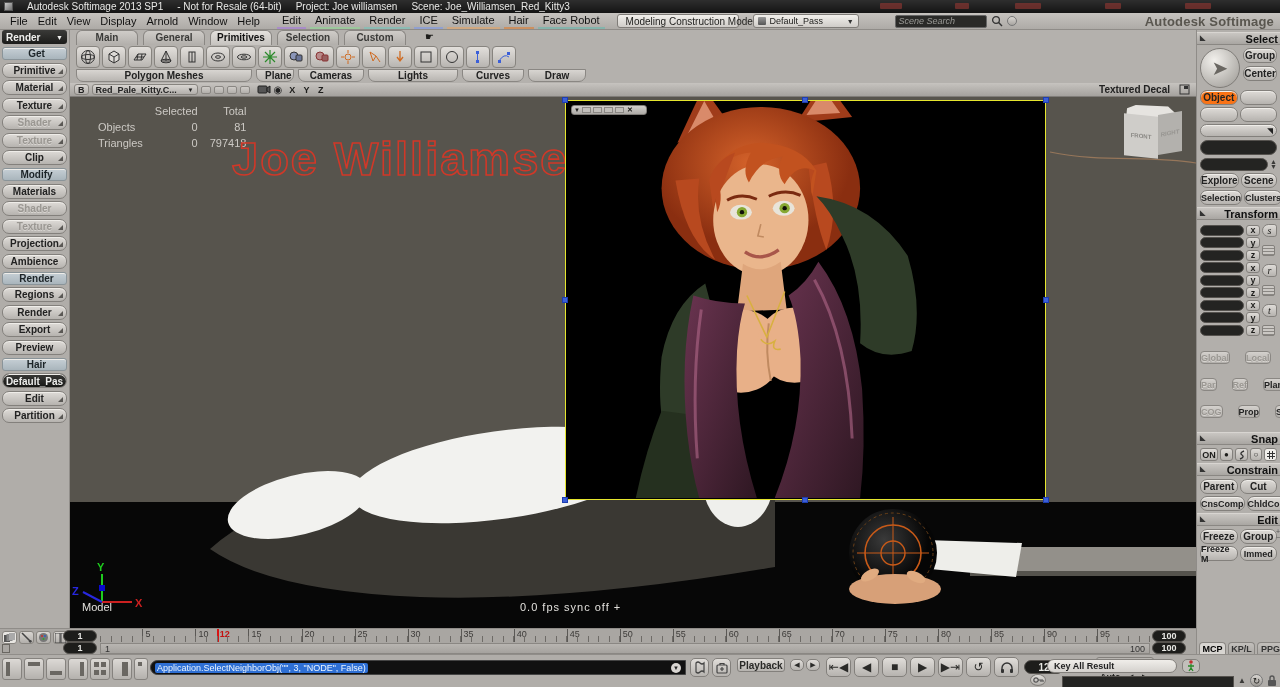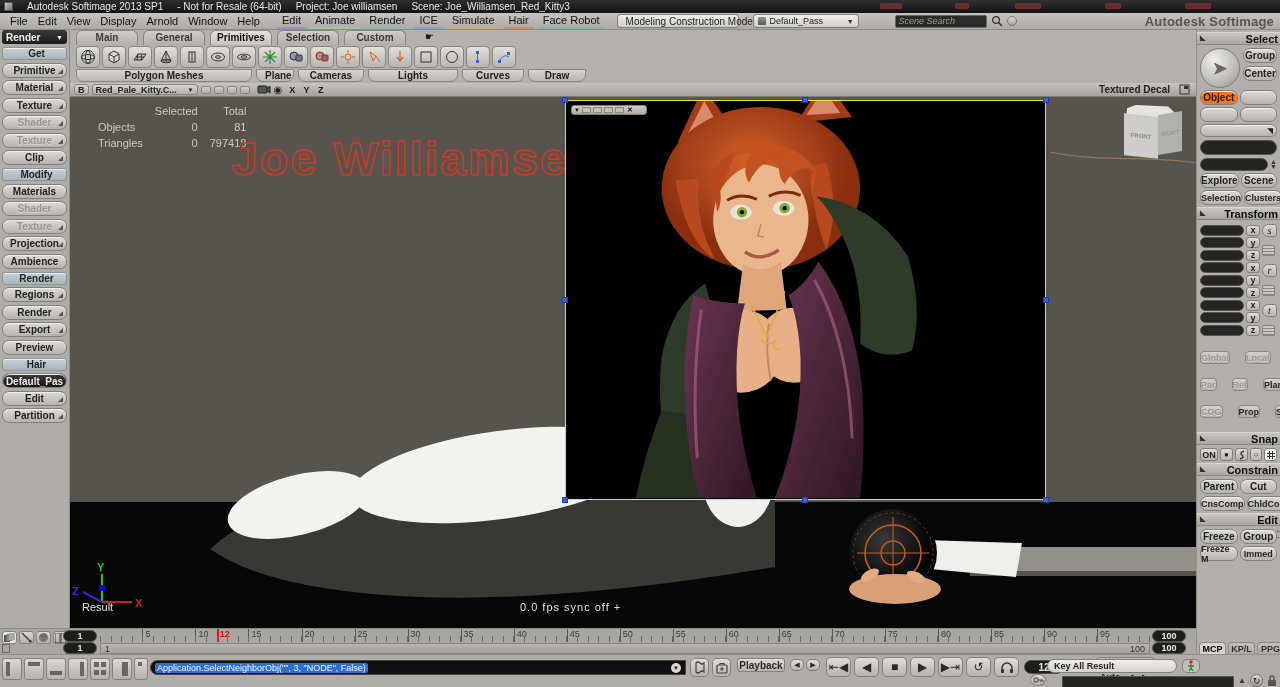--- a/index.html
+++ b/index.html
@@ -532,21 +532,21 @@
     <span class="handle" style="left:-4px;top:-4px"></span>
     <span class="handle" style="left:236px;top:-4px"></span>
     <span class="handle" style="right:-4px;top:-4px"></span>
     <span class="handle" style="left:-4px;top:196px"></span>
     <span class="handle" style="right:-4px;top:196px"></span>
     <span class="handle" style="left:-4px;bottom:-4px"></span>
     <span class="handle" style="left:236px;bottom:-4px"></span>
     <span class="handle" style="right:-4px;bottom:-4px"></span>
   </div>
 
-  <div id="resultlbl">Result</div>
+  <div id="resultlbl">Model</div>
   <div id="fpslbl">0.0  fps  sync off  +</div>
 </div>
 
 <div id="rpanel">
   <div class="rhdr">Select</div>
   <div style="display:flex;gap:3px">
     <div class="selcircle">
         <span>➤</span>
       </div>
     <div style="flex:1;display:flex;flex-direction:column;gap:3px">

